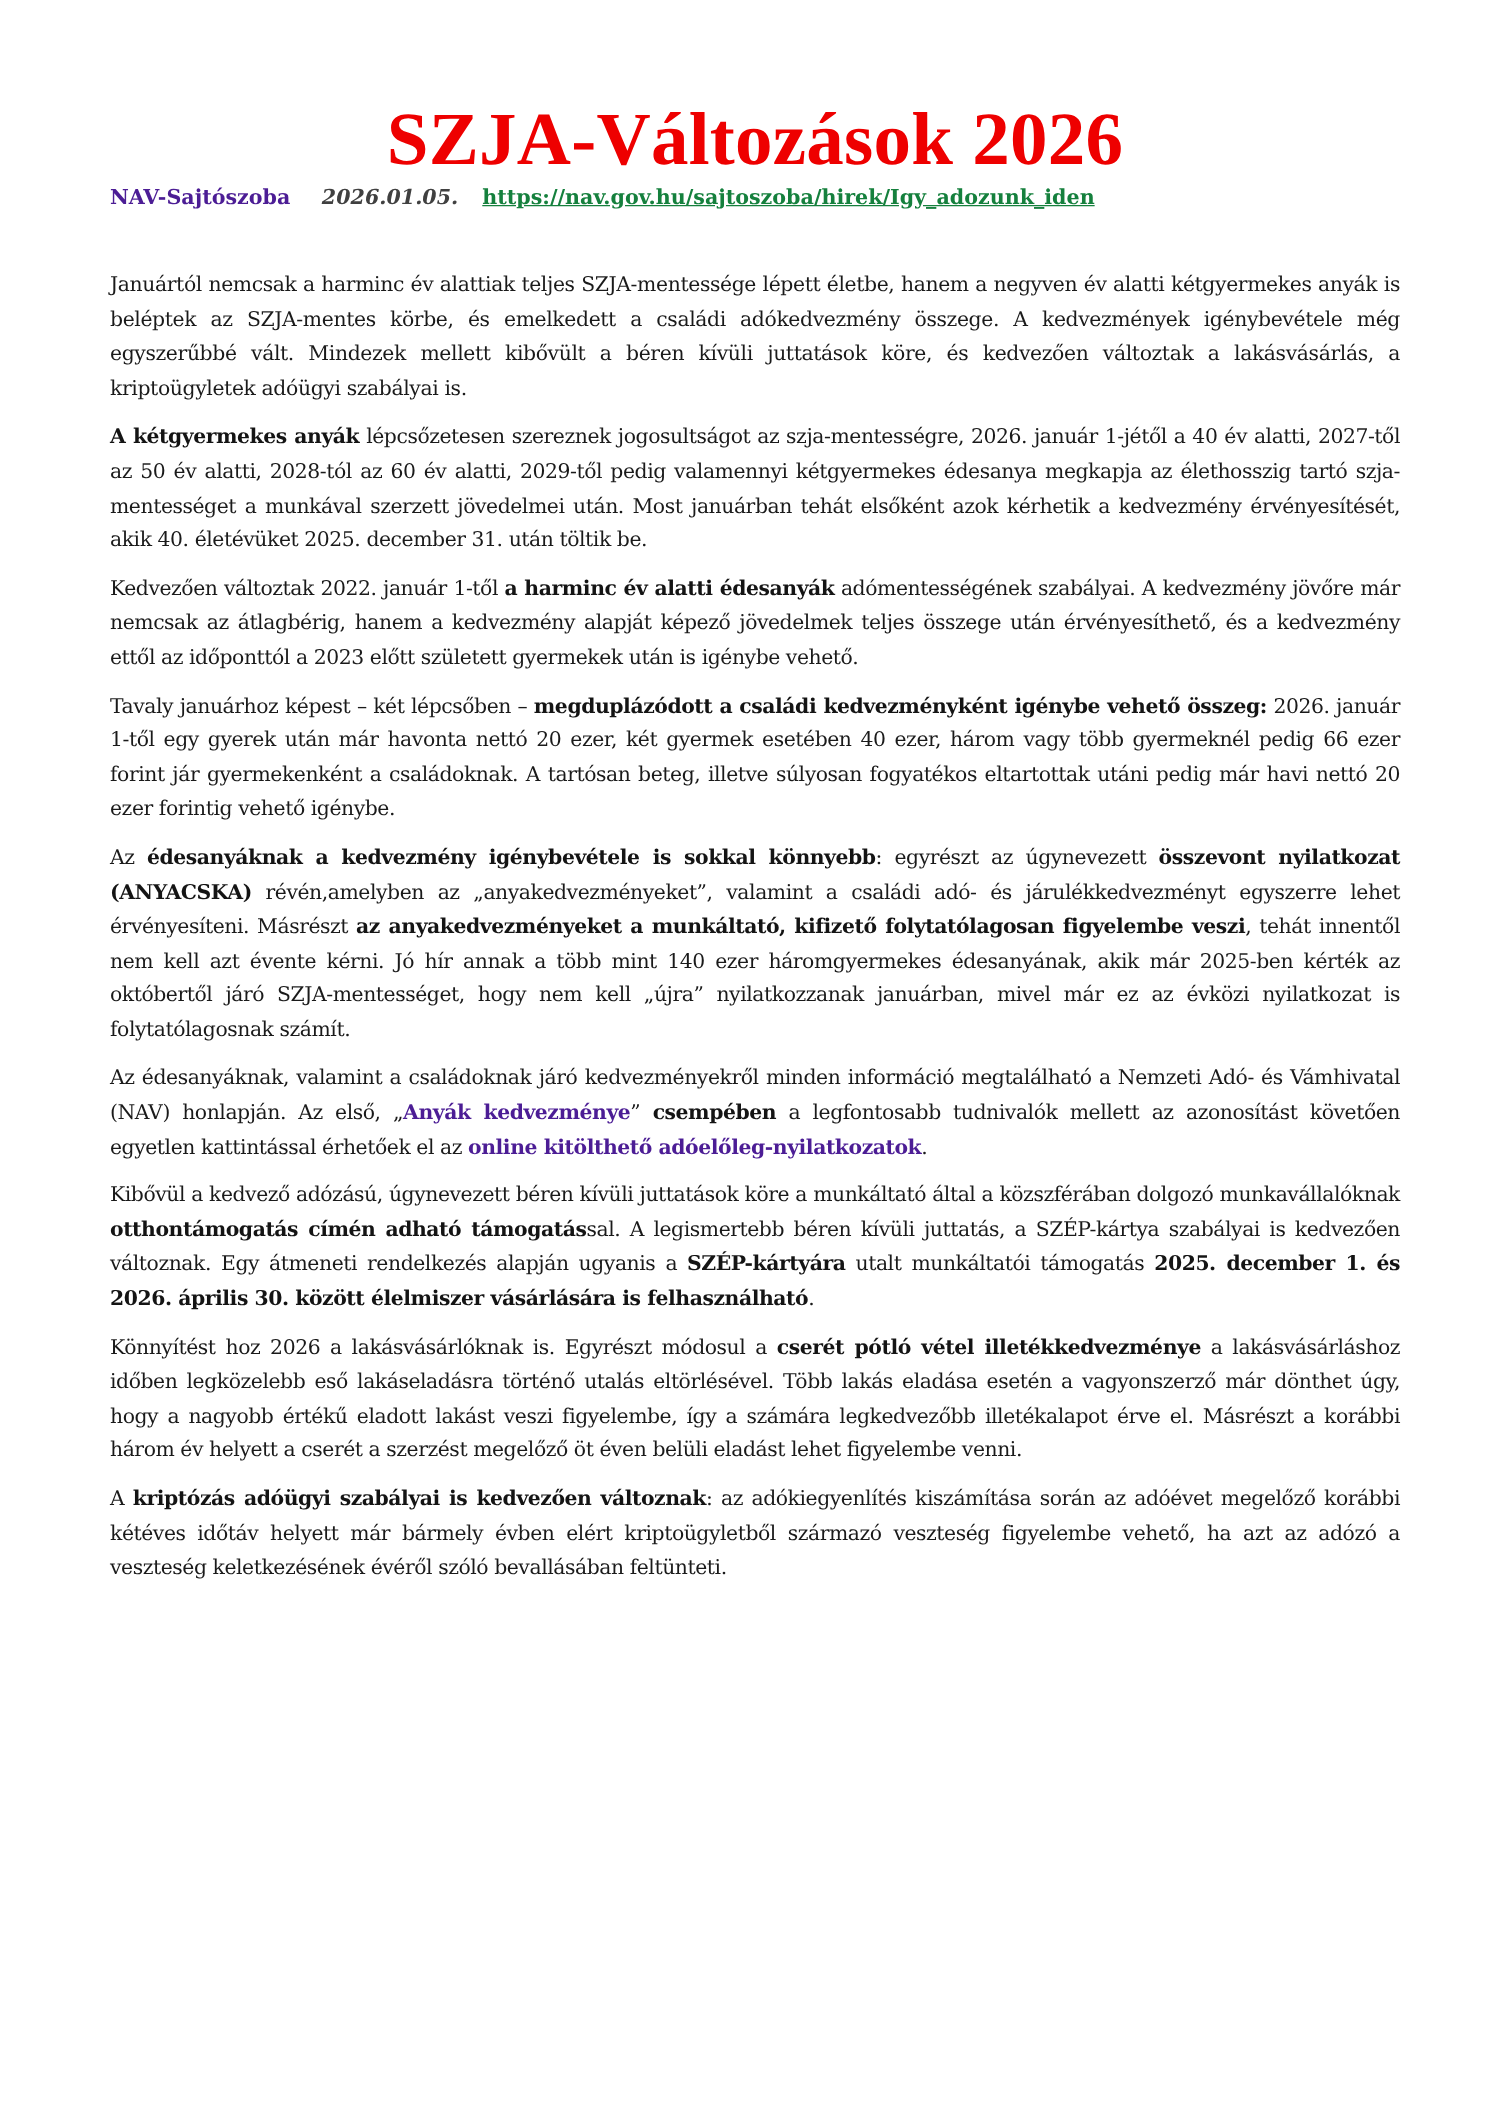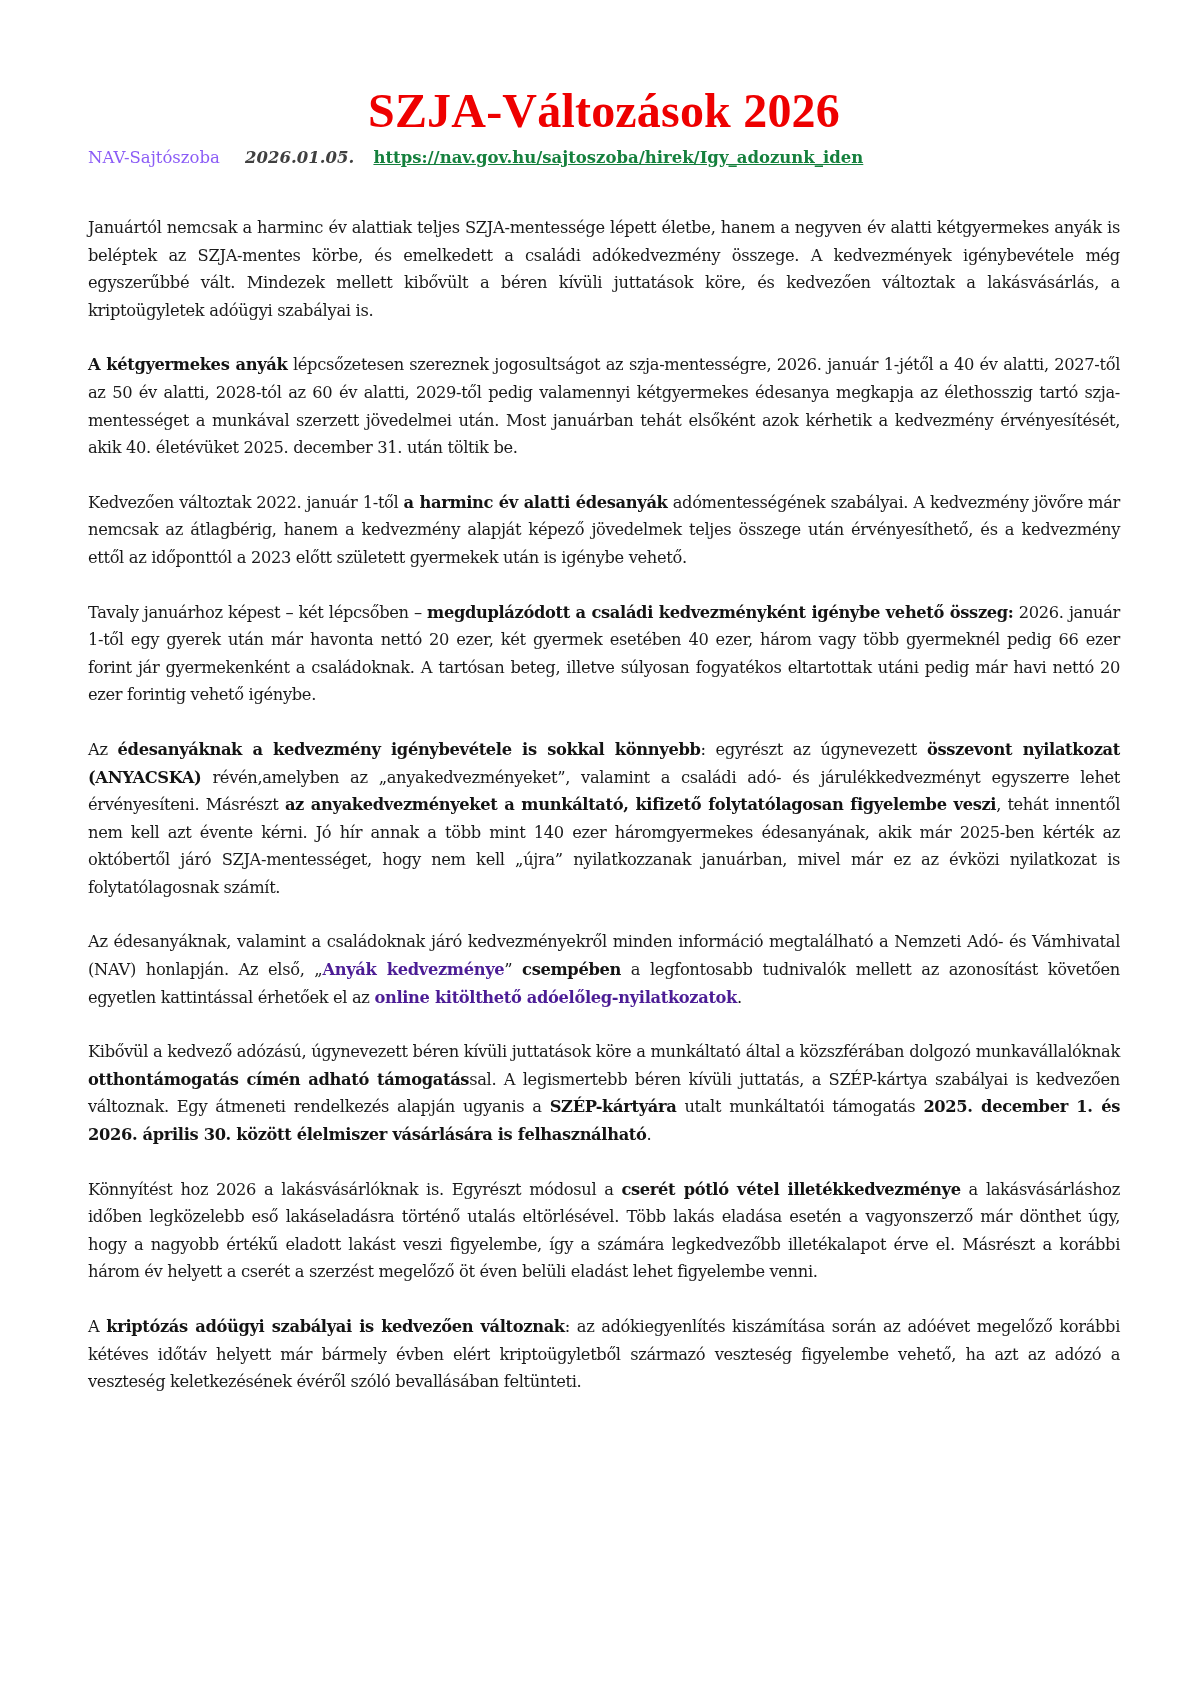--- a/index.html
+++ b/index.html
@@ -4,35 +4,35 @@
   <style>
     html, body { margin: 0; padding: 0; background: #ffffff; }
     body { width: 1191px; height: 1684px; position: relative; overflow: hidden; }
     .page {
       position: absolute; left: 88px; top: 82px; width: 1032px;
       font-family: "DejaVu Serif", "Liberation Serif", serif;
       color: #1a1a1a;
     }
     .title {
       font-family: "Liberation Serif", "DejaVu Serif", serif;
-      font-weight: bold; color: #ee0000; font-size: 48px;
+      font-weight: bold; color: #ee0000; font-size: 60px;
       text-align: center; margin: 0; line-height: 58px; letter-spacing: 0.2px;
     }
     .meta {
       margin-top: 6px; font-size: 16.5px; line-height: 24px;
     }
-    .meta .source { font-weight: normal; color: #8b5cf6; }
+    .meta .source { font-weight: bold; color: #4c1d95; }
     .meta .date { color: #404040; font-weight: bold; margin-left: 20px; font-style: italic; }
     .meta .url { color: #15803d; font-weight: bold; text-decoration: underline; margin-left: 14px; cursor: pointer; }
     p {
       margin: 0; font-size: 16.3px; line-height: 27.6px; text-align: justify;
       letter-spacing: -0.35px; word-spacing: 0px;
     }
     p.lead { font-weight: normal; margin-top: 44px; letter-spacing: -0.3px; }
-    p + p { margin-top: 27px; }
+    p + p { margin-top: 11px; }
     b { font-weight: bold; color: #141414; }
     .link { color: #4c1d95; font-weight: bold; cursor: pointer; }
   </style>
 </head>
 <body>
 
 <div class="page">
   <h1 class="title">SZJA-Változások 2026</h1>
 
   <div class="meta">

